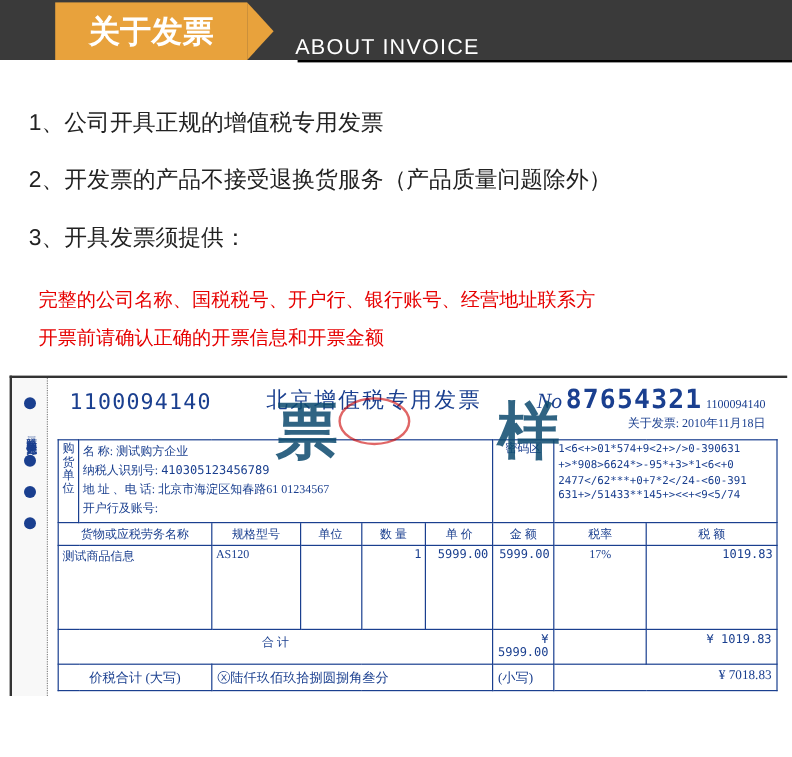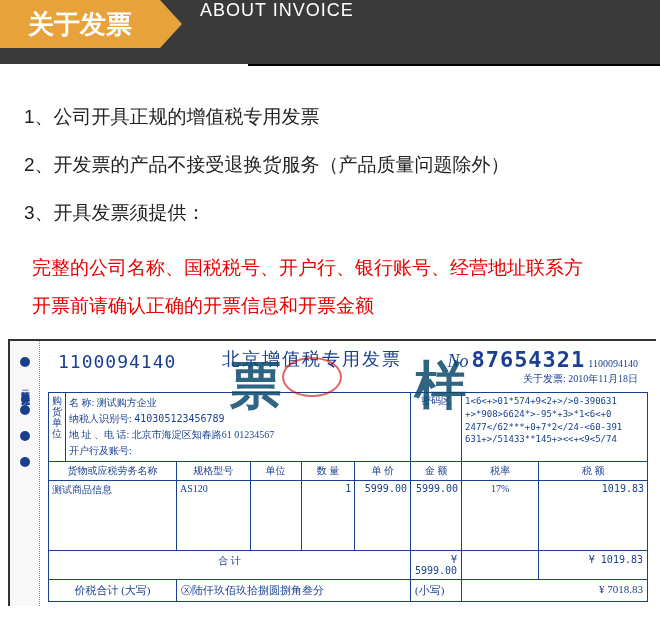--- a/index.html
+++ b/index.html
@@ -1,32 +1,32 @@
 <!DOCTYPE html>
 <html><head>
 <meta charset="utf-8">
 <style>
   * { margin: 0; padding: 0; box-sizing: border-box; }
   body { width: 660px; font-family: "Microsoft YaHei", sans-serif; background: #fff; }
   
-  .header-bar { height: 64px; background: #3a3a3a; display: flex; align-items: flex-start; position: relative; }
+  .header-bar { height: 50px; background: #3a3a3a; display: flex; align-items: flex-end; position: relative; padding-left: 46px; }
   .header-orange { background: #e8a23c; height: 48px; padding: 0 28px 0 28px; display: flex; align-items: center; font-size: 26px; font-weight: bold; color: #fff; position: relative; }
   .arrow-right {
     width: 0; height: 0;
     border-top: 24px solid transparent;
     border-bottom: 24px solid transparent;
     border-left: 22px solid #e8a23c;
   }
   .header-sub { color: #fff; font-size: 18px; margin-left: 18px; letter-spacing: 1px; }
   .header-underline { height: 4px; background: #000; margin-left: 248px; width: 412px; margin-top: -2px; }
   
   .content { padding: 30px 24px 0 24px; font-size: 19px; color: #222; line-height: 2.2; }
   .content p { margin-bottom: 6px; }
   
-  .red-block { padding: 10px 16px 10px 32px; color: #e60000; font-size: 19px; line-height: 2.0; }
+  .red-block { padding: 10px 16px 10px 32px; color: #e60000; font-size: 16px; line-height: 2.0; }
   
   
   .invoice-wrap { display: flex; margin: 4px 0 0 8px; border-top: 2px solid #333; border-left: 2px solid #333; width: 648px; }
   .perf { width: 30px; border-right: 1px dotted #888; position: relative; background: #f8f8f8; }
   .perf .dot { width: 10px; height: 10px; background:#1a3f8f; border-radius:50%; margin: 16px auto; }
   .perf .txt { writing-mode: vertical-rl; font-size: 10px; color: #1a3f8f; text-align:center; margin: 4px auto; transform: scale(0.9); }
   
   .invoice { flex: 1; padding: 6px 8px 4px 8px; font-family: SimSun, serif; color: #1a3f8f; font-size: 12px; position: relative; }
   .inv-title-row { display: flex; align-items: flex-start; justify-content: space-between; padding: 0 10px; }
   .inv-code { font-size: 18px; font-family: monospace; letter-spacing: 1px; margin-top: 4px; }

